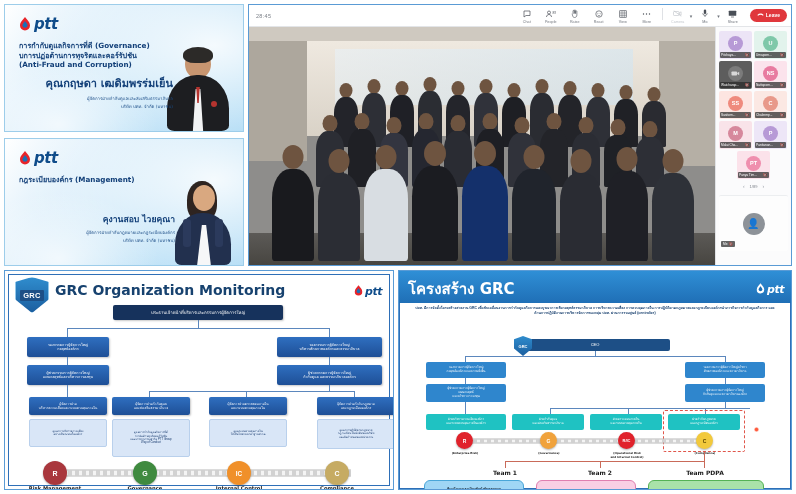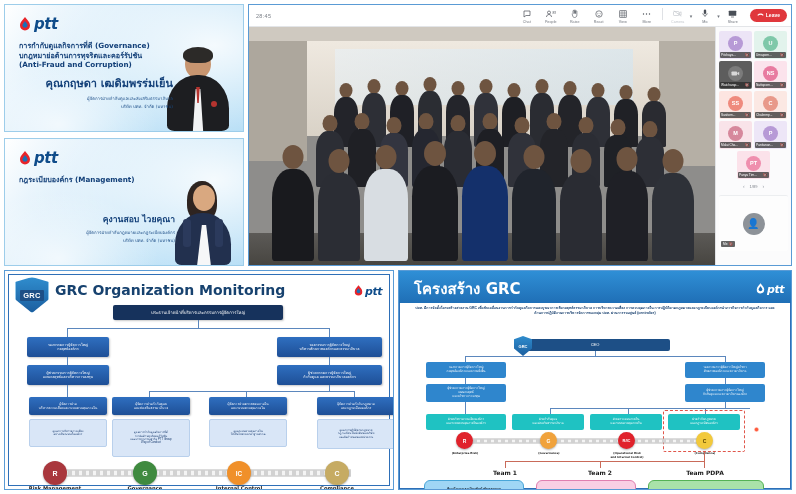--- a/index.html
+++ b/index.html
@@ -219,21 +219,21 @@
     position:absolute; text-align:center; font-weight:700;
     color:#222; font-family:"DejaVu Sans", sans-serif;
   }
 
   
   #slide-right-header {
     position:absolute; left:0; top:0; width:100%; height:32px;
     background:linear-gradient(180deg,#2f8fd6,#1f6fb6);
   }
   #slide-right-title {
-    position:absolute; left:15px; top:6px;
+    position:absolute; left:9px; top:6px;
     font-size:15px; font-weight:700; color:#fff;
     font-family:"DejaVu Sans", sans-serif;
   }
   #slide-right-body { position:absolute; left:0; top:32px; width:100%; bottom:0;
     border:1px solid #2e6fb7; border-top:none; background:#fff; }
   #rs-desc {
     position:absolute; left:14px; right:14px; top:3px;
     font-size:3.5px; line-height:1.5; color:#173f6e; text-align:center; font-weight:600;
   }
   .rbox {
@@ -274,21 +274,21 @@
         <svg width="12" height="14" viewBox="0 0 12 14">
           <path d="M6 0 C8 3 11 5 11 8.5 A5 5 0 0 1 1 8.5 C1 5 4 3 6 0 Z" fill="#e8242a"></path>
           <path d="M6 4 C7 5.6 8.6 6.8 8.6 8.7 A2.7 2.7 0 0 1 3.4 8.7 C3.4 6.8 5 5.6 6 4 Z" fill="#1b6fb5"></path>
         </svg>
       </span>
       <span class="ptt-word" style="font-size:15px;">ptt</span>
     </div>
 
     <div class="card-title" style="left:14px; top:36px; width:190px; font-size:7.2px;">
       <div>การกำกับดูแลกิจการที่ดี (Governance)</div>
-      <div>บกฎหมาย่อต้านการทุจริตและคอร์รัปชัน</div>
+      <div>บการปฏ่อต้านการทุจริตและคอร์รัปชัน</div>
       <div>(Anti-Fraud and Corruption)</div>
     </div>
 
     <div class="person" style="right:6px; bottom:0; width:78px; height:86px;">
       <div class="head" style="width:26px; height:30px; left:26px; top:4px; background:#c79570;"></div>
       <div style="position:absolute; left:24px; top:2px; width:30px; height:16px; border-radius:50% 50% 40% 40%; background:#2c2a28;"></div>
       <div class="body" style="left:8px; bottom:0; width:62px; height:56px; background:#1d1e21;"></div>
       <div class="shirt" style="left:31px; bottom:0; width:16px; height:42px; background:#f2f3f4; clip-path:polygon(35% 0,65% 0,82% 100%,18% 100%);"></div>
       <div style="position:absolute; left:36px; bottom:28px; width:6px; height:16px; background:#b5342f; clip-path:polygon(20% 0,80% 0,62% 100%,38% 100%);"></div>
       <div style="position:absolute; left:52px; bottom:24px; width:6px; height:6px; border-radius:50%; background:#b5342f;"></div>

